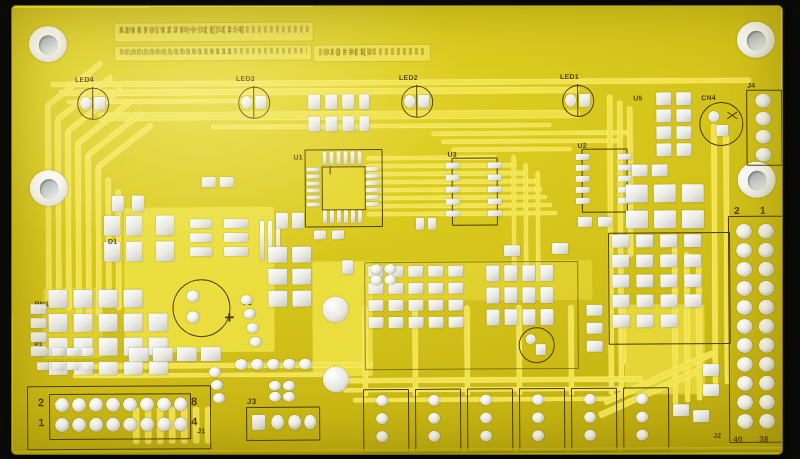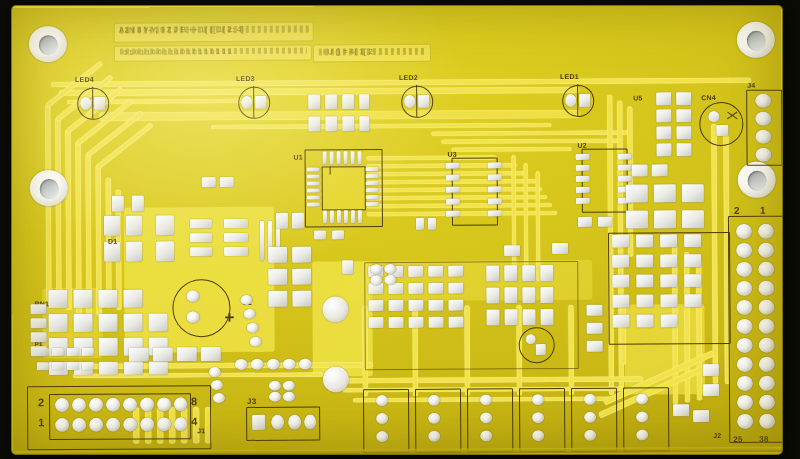--- a/index.html
+++ b/index.html
@@ -548,21 +548,21 @@
         <div class="thole" style="left:24px;top:133px;width:16px;height:15px;"></div>
         <div class="thole" style="left:2px;top:152px;width:16px;height:15px;"></div>
         <div class="thole" style="left:24px;top:152px;width:16px;height:15px;"></div>
         <div class="thole" style="left:2px;top:171px;width:16px;height:15px;"></div>
         <div class="thole" style="left:24px;top:171px;width:16px;height:15px;"></div>
         <div class="thole" style="left:2px;top:190px;width:16px;height:15px;"></div>
         <div class="thole" style="left:24px;top:190px;width:16px;height:15px;"></div>
       </div>
       <div class="txt" style="left:722px;top:202px;font-size:10px;">2</div>
       <div class="txt" style="left:748px;top:202px;font-size:10px;">1</div>
-      <div class="txt" style="left:720px;top:432px;font-size:8px;">25</div>
+      <div class="txt" style="left:720px;top:432px;font-size:8px;">40</div>
       <div class="txt" style="left:746px;top:432px;font-size:8px;">38</div>
       <div class="txt" style="left:700px;top:428px;font-size:7px;">J2</div>
 
       <div style="position:absolute;left:24px;top:340px;width:130px;height:28px;">
         <div class="pad" style="left:0px;top:0px;width:12px;height:8px;"></div>
         <div class="pad" style="left:15px;top:0px;width:12px;height:8px;"></div>
         <div class="pad" style="left:30px;top:0px;width:12px;height:8px;"></div>
         <div class="pad" style="left:45px;top:0px;width:12px;height:8px;"></div>
         <div class="pad" style="left:0px;top:14px;width:12px;height:8px;"></div>
         <div class="pad" style="left:15px;top:14px;width:12px;height:8px;"></div>

